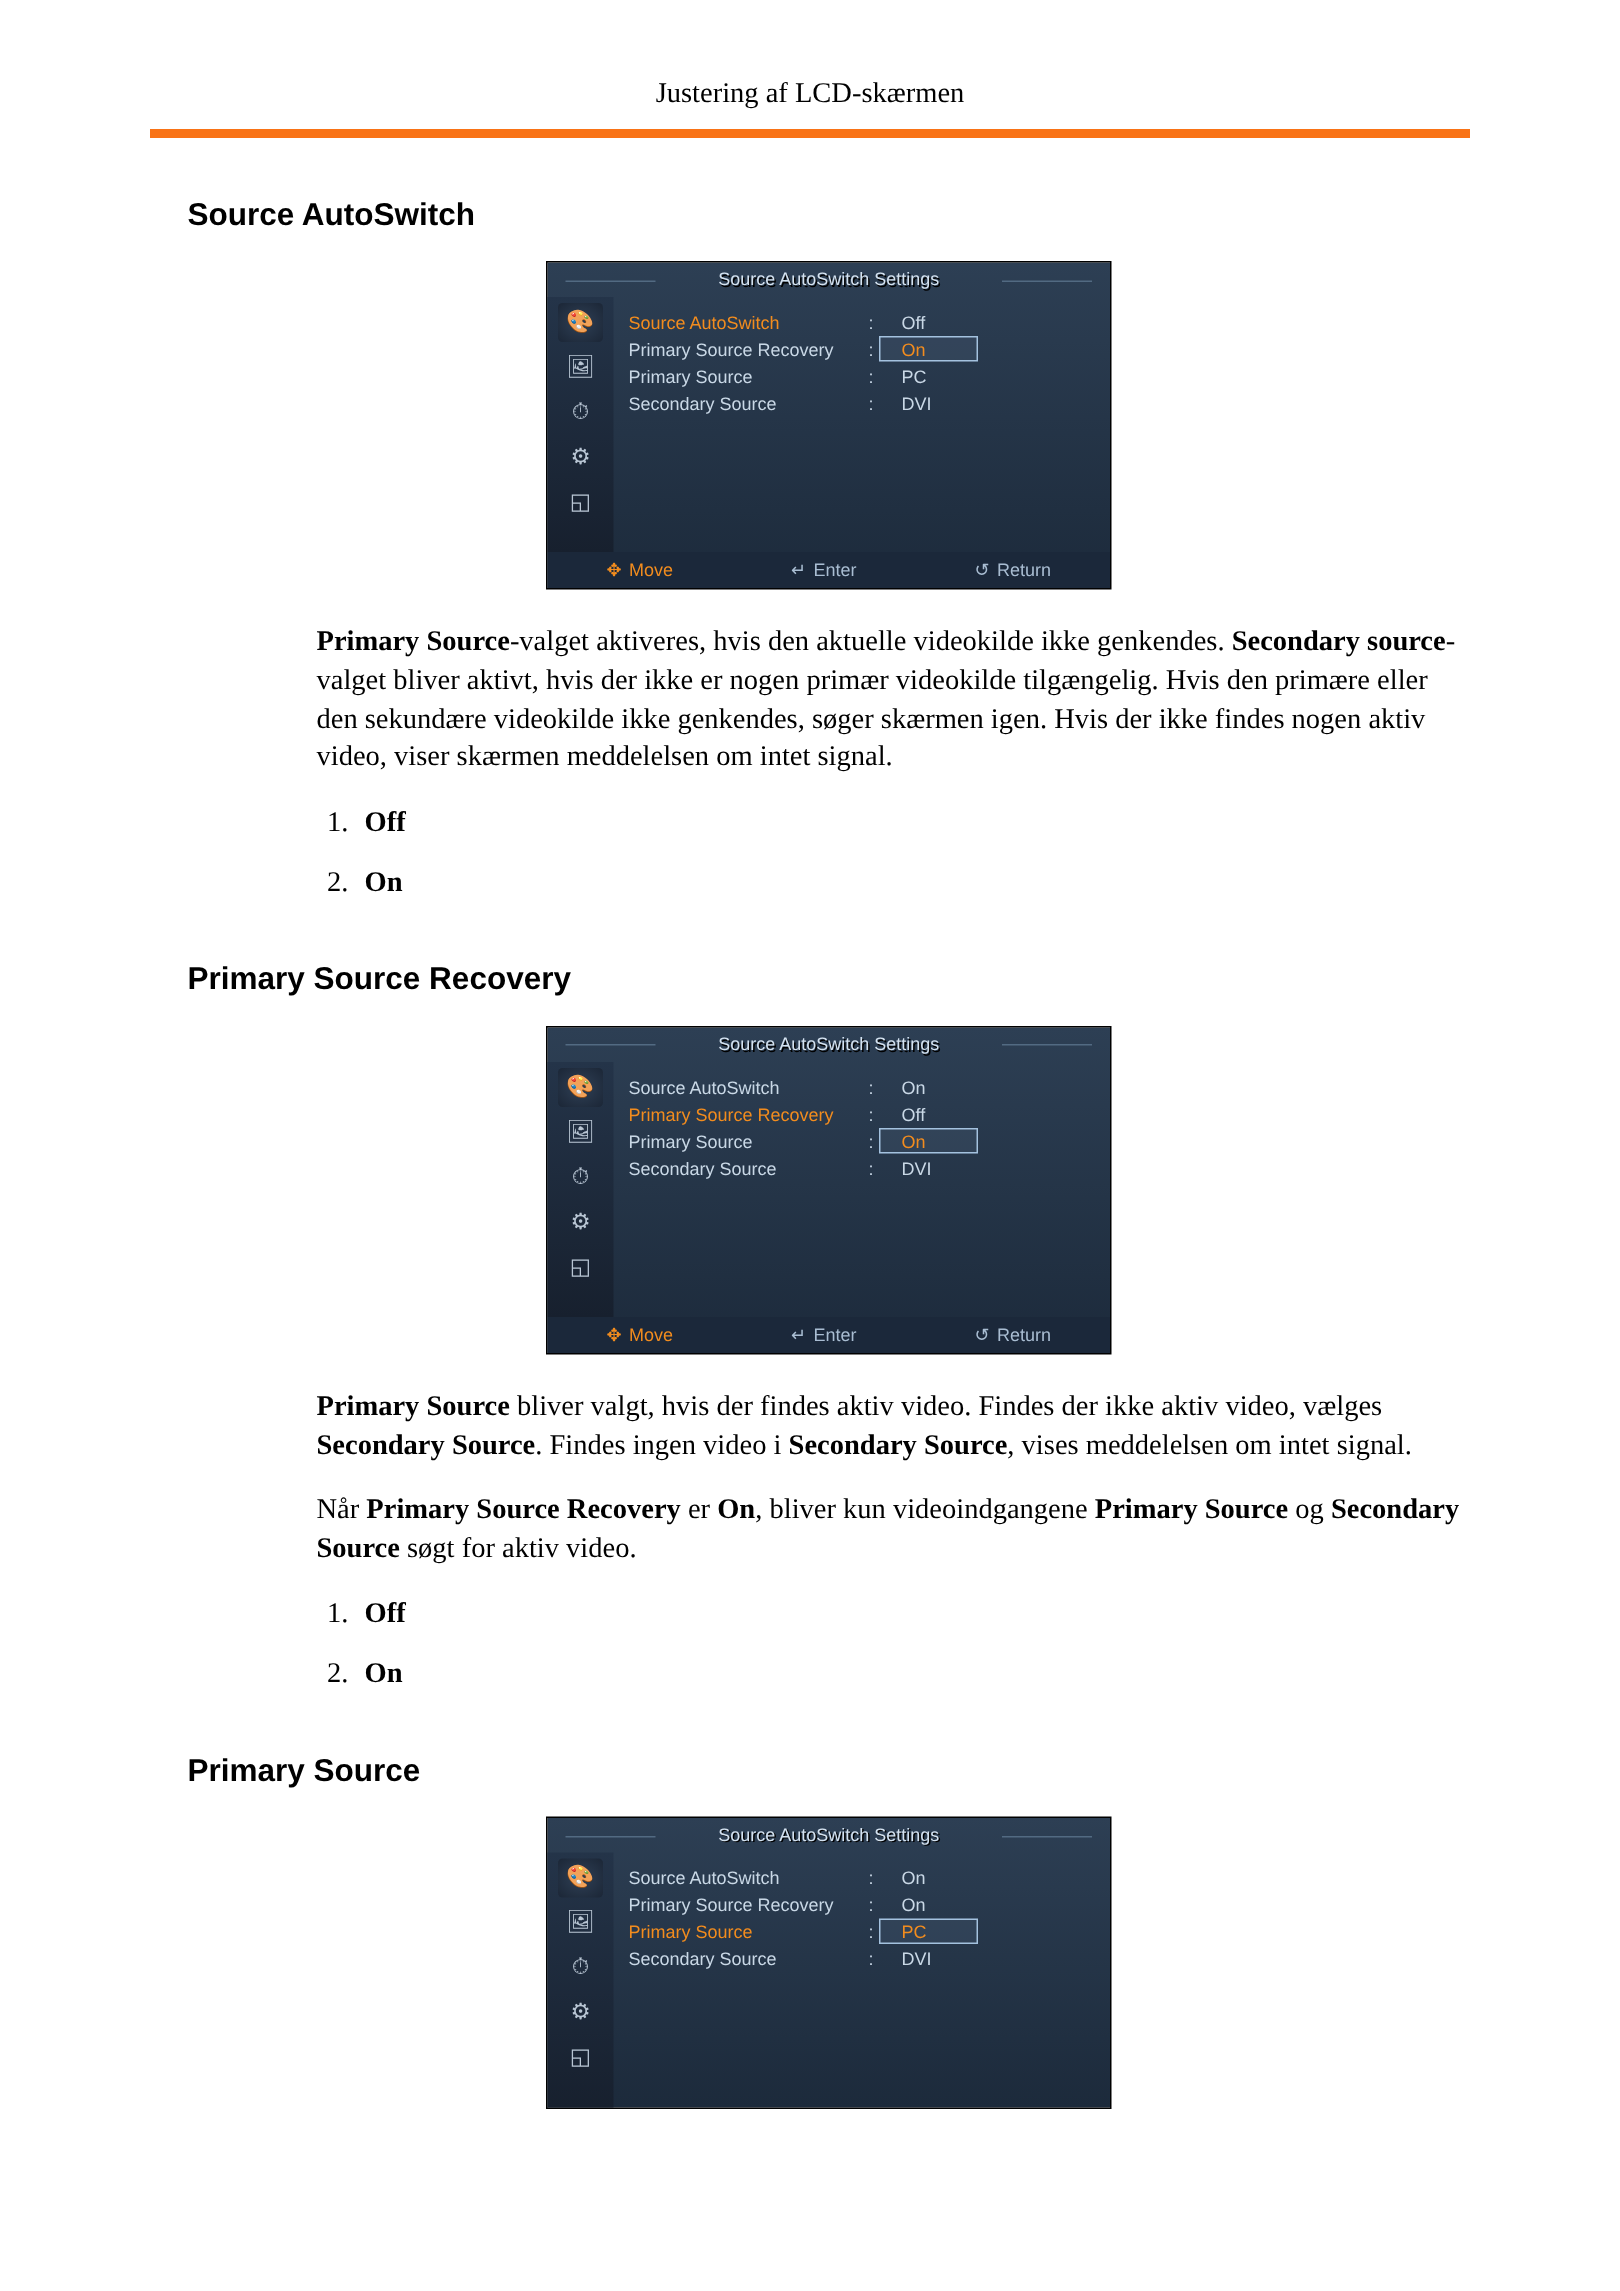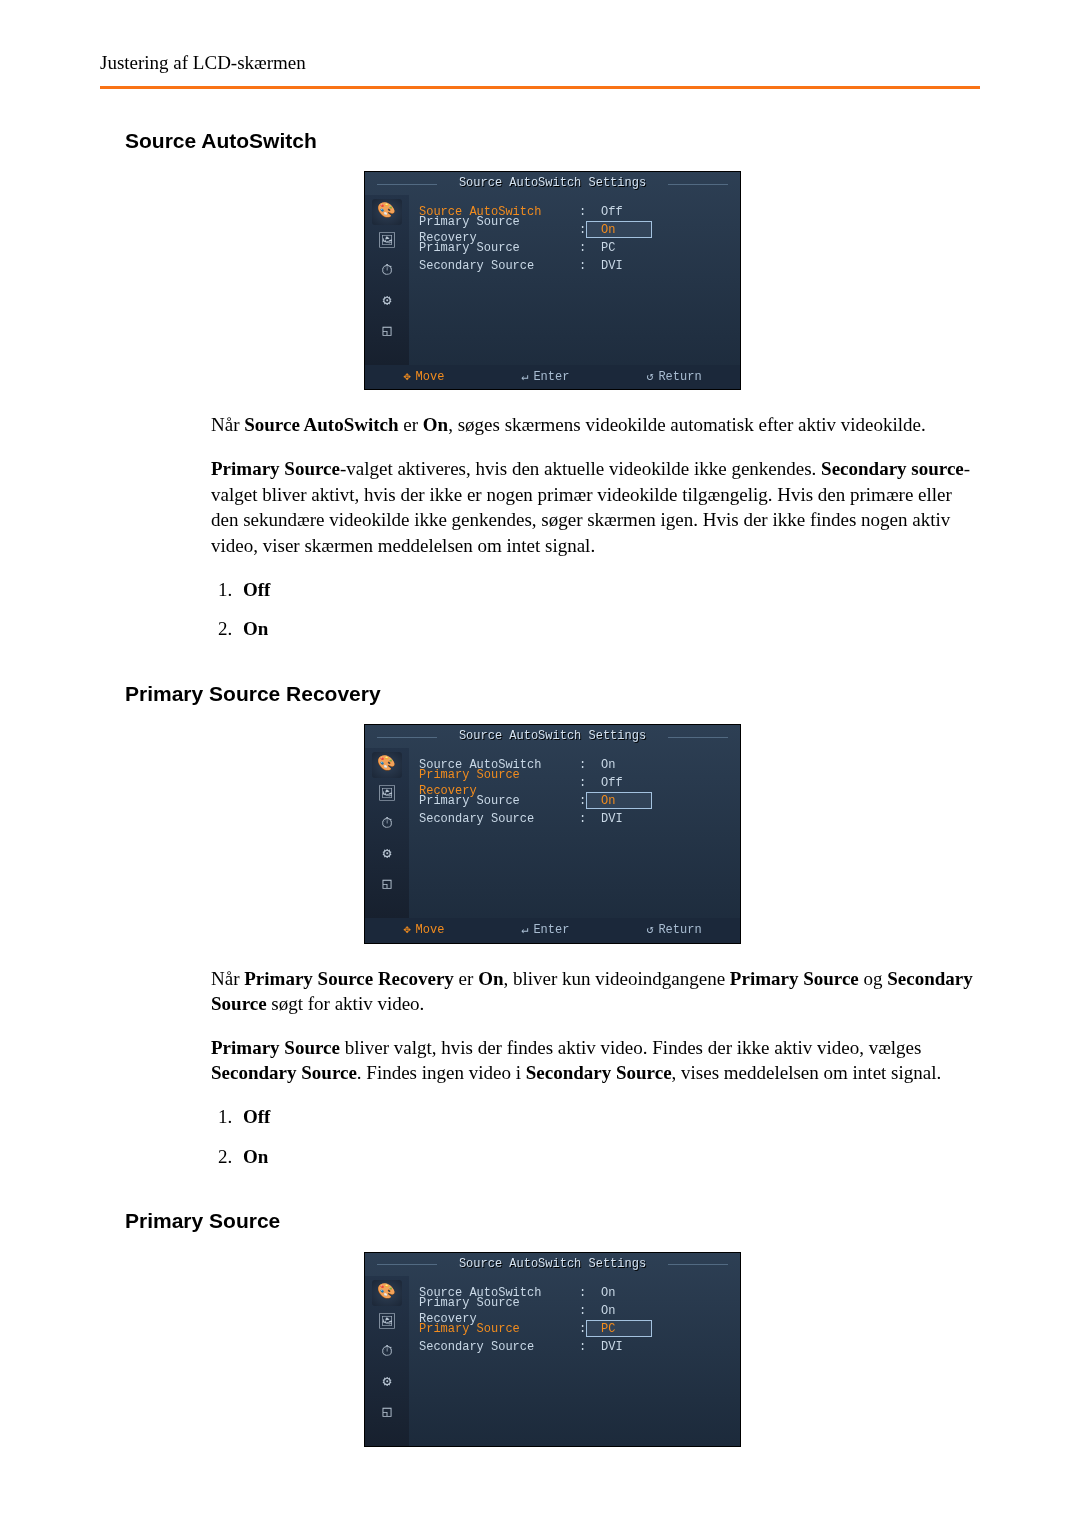--- a/index.html
+++ b/index.html
@@ -9,44 +9,45 @@
     font-family: "Times New Roman", Times, serif;
     color: #000;
     width: 1080px;
     font-size: 19px;
     line-height: 1.35;
   }
   .page {
     padding: 50px 100px 40px 100px;
   }
   .page-header {
+    text-align: center;
     font-family: "Times New Roman", Times, serif;
     font-size: 19px;
     padding-bottom: 10px;
-    border-bottom: 3px solid #f97316;
+    border-bottom: 6px solid #f97316;
   }
   .content {
     padding-left: 25px;
   }
   h2.section-title {
     font-family: Arial, Helvetica, sans-serif;
     font-weight: bold;
     font-size: 21px;
     margin: 38px 0 16px 0;
   }
   .osd-wrap {
     display: flex;
     justify-content: center;
     margin: 10px 0 22px 0;
   }
   .osd {
     width: 375px;
     background: linear-gradient(#2d3f54, #1c2a3b);
     border: 1px solid #000;
-    font-family: Liberation Mono, monospace;
+    font-family: Liberation Sans, sans-serif;
     font-size: 12px;
     color: #c9d8e6;
     position: relative;
   }
   .osd-titlebar {
     text-align: center;
     padding: 3px 0 4px 0;
     font-size: 12px;
     color: #d4e2f0;
     text-shadow: 1px 1px 0 #000;
@@ -209,21 +210,20 @@
               <span>Enter</span>
             </div>
             <div class="fitem">
               <span>↺</span>
               <span>Return</span>
             </div>
           </div>
         </div>
       </div>
       <div class="two-col">
-        <p class="body-para">Når <span class="b">Source AutoSwitch</span> er <span class="b">On</span>, søges skærmens videokilde automatisk efter aktiv videokilde.</p>
         <p class="body-para"><span class="b">Primary Source</span>-valget aktiveres, hvis den aktuelle videokilde ikke genkendes. <span class="b">Secondary source</span>-valget bliver aktivt, hvis der ikke er nogen primær videokilde tilgængelig. Hvis den primære eller den sekundære videokilde ikke genkendes, søger skærmen igen. Hvis der ikke findes nogen aktiv video, viser skærmen meddelelsen om intet signal.</p>
       </div>
       <ol class="opts">
         <li><span class="b">Off</span></li>
         <li><span class="b">On</span></li>
       </ol>
       <h2 class="section-title">Primary Source Recovery</h2>
       <div class="osd-wrap">
         <div class="osd">
           <div class="osd-titlebar">Source AutoSwitch Settings</div>
@@ -269,22 +269,22 @@
               <span>Enter</span>
             </div>
             <div class="fitem">
               <span>↺</span>
               <span>Return</span>
             </div>
           </div>
         </div>
       </div>
       <div class="two-col">
+        <p class="body-para"><span class="b">Primary Source</span> bliver valgt, hvis der findes aktiv video. Findes der ikke aktiv video, vælges <span class="b">Secondary Source</span>. Findes ingen video i <span class="b">Secondary Source</span>, vises meddelelsen om intet signal.</p>
         <p class="body-para">Når <span class="b">Primary Source Recovery</span> er <span class="b">On</span>, bliver kun videoindgangene <span class="b">Primary Source</span> og <span class="b">Secondary Source</span> søgt for aktiv video.</p>
-        <p class="body-para"><span class="b">Primary Source</span> bliver valgt, hvis der findes aktiv video. Findes der ikke aktiv video, vælges <span class="b">Secondary Source</span>. Findes ingen video i <span class="b">Secondary Source</span>, vises meddelelsen om intet signal.</p>
       </div>
       <ol class="opts">
         <li><span class="b">Off</span></li>
         <li><span class="b">On</span></li>
       </ol>
       <h2 class="section-title">Primary Source</h2>
       <div class="osd-wrap">
         <div class="osd">
           <div class="osd-titlebar">Source AutoSwitch Settings</div>
           <div class="osd-body">

